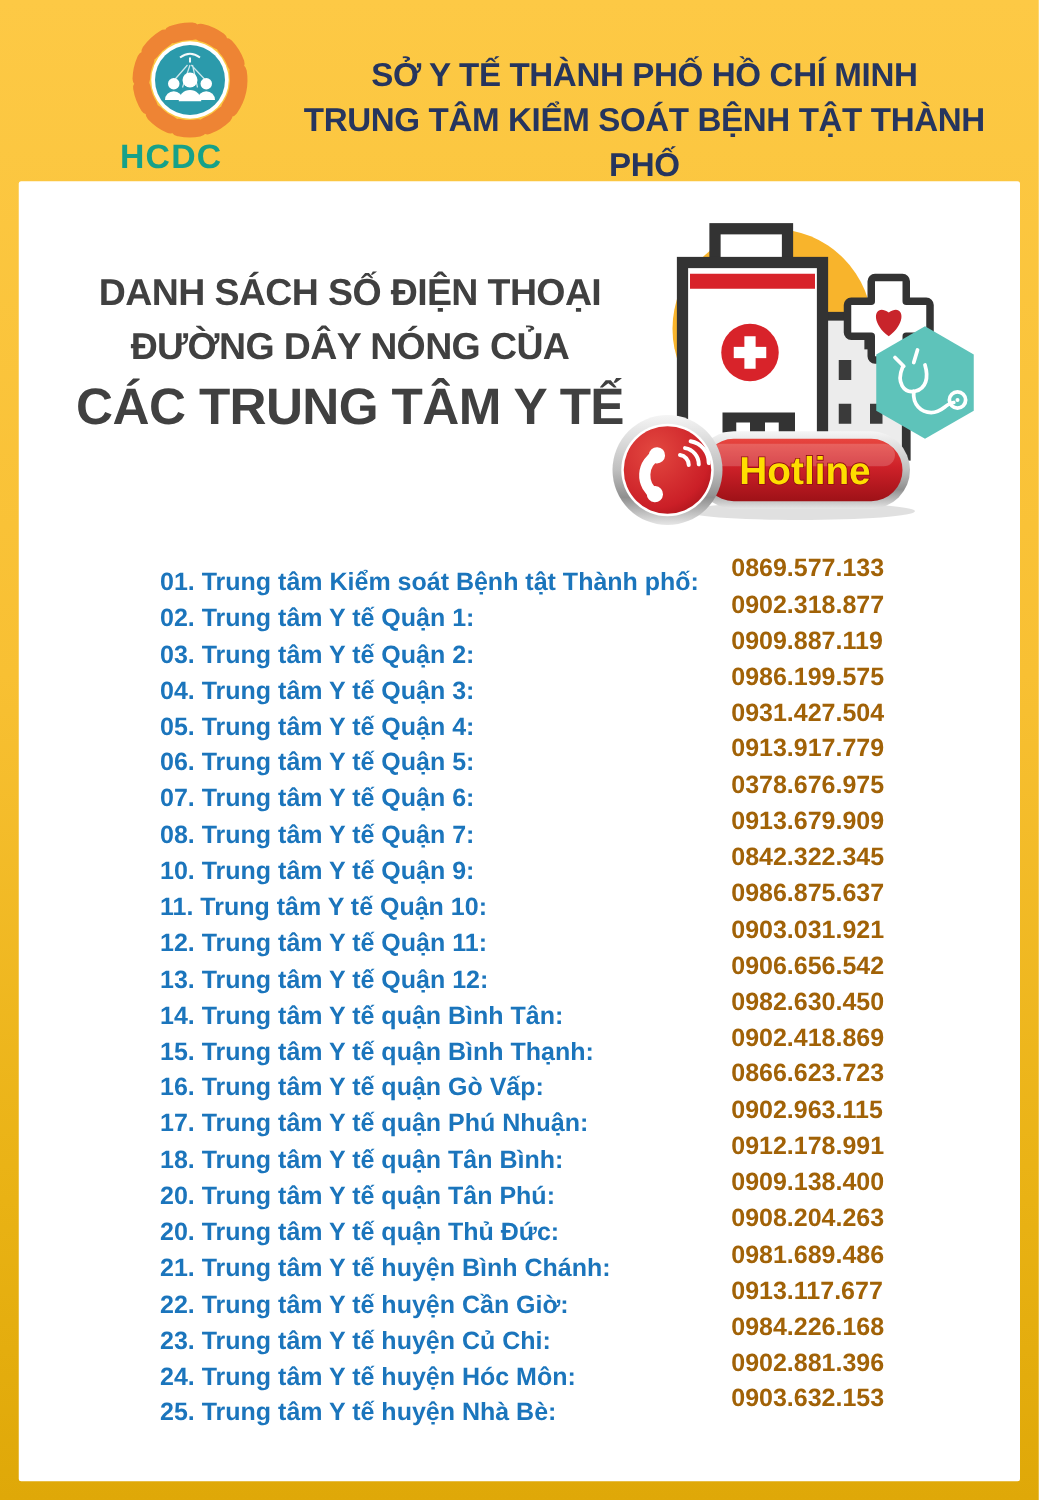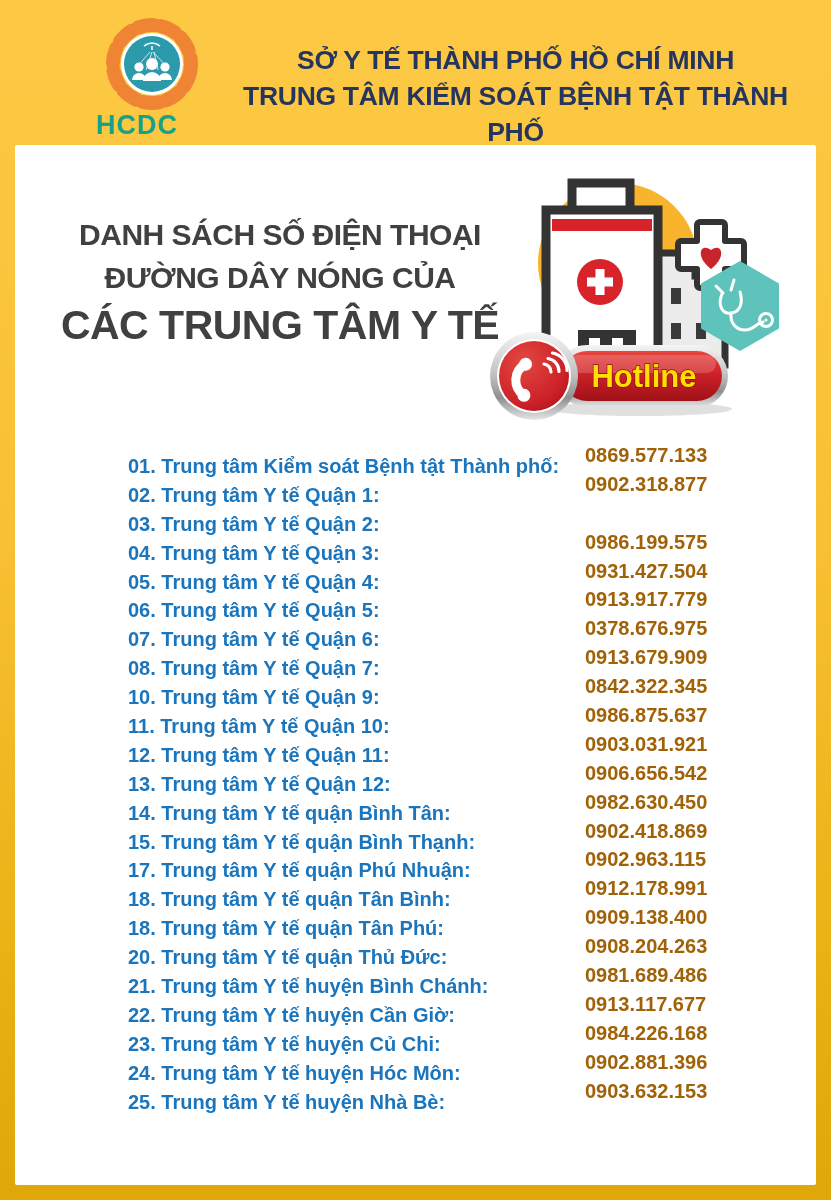--- a/index.html
+++ b/index.html
@@ -173,20 +173,21 @@
         <div class="row-phone">0869.577.133</div>
       </div>
 
       <div class="row">
         <div class="row-label">02. Trung tâm Y tế Quận 1:</div>
         <div class="row-phone">0902.318.877</div>
       </div>
 
       <div class="row">
         <div class="row-label">03. Trung tâm Y tế Quận 2:</div>
+        <div class="row-phone">0909.887.119</div>
       </div>
 
       <div class="row">
         <div class="row-label">04. Trung tâm Y tế Quận 3:</div>
         <div class="row-phone">0986.199.575</div>
       </div>
 
       <div class="row">
         <div class="row-label">05. Trung tâm Y tế Quận 4:</div>
         <div class="row-phone">0931.427.504</div>
@@ -231,33 +232,37 @@
       <div class="row">
         <div class="row-label">14. Trung tâm Y tế quận Bình Tân:</div>
         <div class="row-phone">0982.630.450</div>
       </div>
 
       <div class="row">
         <div class="row-label">15. Trung tâm Y tế quận Bình Thạnh:</div>
         <div class="row-phone">0902.418.869</div>
       </div>
 
+      <div class="row">
+        <div class="row-label">16. Trung tâm Y tế quận Gò Vấp:</div>
+        <div class="row-phone">0866.623.723</div>
+      </div>
 
       <div class="row">
         <div class="row-label">17. Trung tâm Y tế quận Phú Nhuận:</div>
         <div class="row-phone">0902.963.115</div>
       </div>
 
       <div class="row">
         <div class="row-label">18. Trung tâm Y tế quận Tân Bình:</div>
         <div class="row-phone">0912.178.991</div>
       </div>
 
       <div class="row">
-        <div class="row-label">18. Trung tâm Y tế quận Tân Phú:</div>
+        <div class="row-label">20. Trung tâm Y tế quận Tân Phú:</div>
         <div class="row-phone">0909.138.400</div>
       </div>
 
       <div class="row">
         <div class="row-label">20. Trung tâm Y tế quận Thủ Đức:</div>
         <div class="row-phone">0908.204.263</div>
       </div>
 
       <div class="row">
         <div class="row-label">21. Trung tâm Y tế huyện Bình Chánh:</div>

